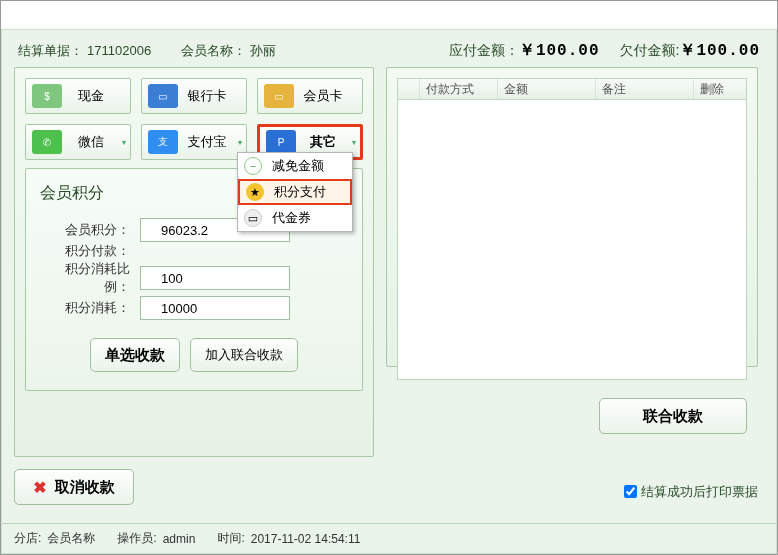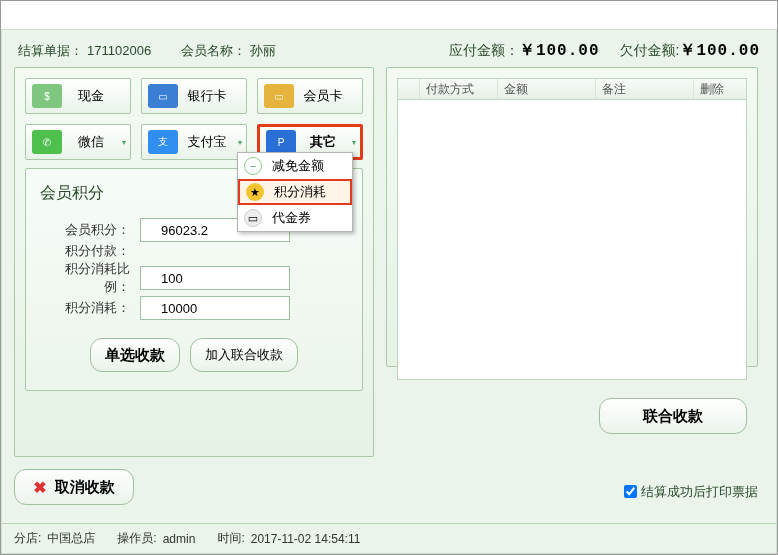--- a/index.html
+++ b/index.html
@@ -29,21 +29,21 @@
   .pay-btn .icon-slot { width:30px; height:24px; margin-left:6px; border-radius:3px; display:flex; align-items:center; justify-content:center; font-size:10px; color:#fff; flex-shrink:0; }
   .pay-btn .lbl { flex:1; text-align:center; font-size:13px; padding-right:10px; }
   .pay-btn .chev { position:absolute; right:4px; top:50%; transform:translateY(-50%); font-size:8px; color:#4a6; }
   .pay-btn.highlight { border:3px solid #e33b1a; }
   .points-group { border:1px solid #a8c8a8; border-radius:2px; padding:14px 14px 18px 14px; background:linear-gradient(#f6fcf6,#ecf5ec); }
   .pg-title { font-size:16px; color:#2a4a2a; margin-bottom:14px; }
   .field-row { display:flex; align-items:center; margin-bottom:0; }
   .field-row label { width:90px; text-align:right; font-size:13px; color:#333; margin-right:10px; }
   .field-row input { width:150px; height:24px; border:1px solid #9fbf9f; padding:0 20px; font-size:13px; background:#fff; }
   .action-row { display:flex; gap:10px; justify-content:center; margin-top:18px; }
-  .btn { height:34px; border:1px solid #a0c0a0; background:linear-gradient(#fefffe,#eaf3ea); border-radius:12px; cursor:pointer; display:flex; align-items:center; justify-content:center; padding:0 14px; font-size:13px; }
+  .btn { height:34px; border:1px solid #a0c0a0; background:linear-gradient(#fefffe,#eaf3ea); border-radius:5px; cursor:pointer; display:flex; align-items:center; justify-content:center; padding:0 14px; font-size:13px; }
   .btn.big { font-weight:bold; font-size:15px; }
   .table-head { display:flex; height:22px; background:linear-gradient(#f7fbf7,#e6efe6); border:1px solid #c0d6c0; font-size:12px; color:#555; }
   .th { border-right:1px solid #d9e6d9; padding:2px 6px; display:flex; align-items:center; }
   .table-body { height:280px; background:#fff; border:1px solid #c0d6c0; border-top:none; }
   .combine-btn { width:148px; height:36px; margin:18px 0 0 auto; }
   .cancel-btn { position:absolute; left:12px; bottom:48px; width:120px; height:36px; }
   .cancel-btn .x-icon { color:#d33; font-weight:bold; margin-right:8px; font-size:16px; }
   .print-check { position:absolute; right:18px; bottom:52px; font-size:13px; color:#2a4a2a; display:flex; align-items:center; }
   .print-check input { margin-right:4px; }
   .statusbar { position:absolute; left:0; right:0; bottom:0; height:30px; border-top:1px solid #b8d2b8; display:flex; align-items:center; padding:0 12px; font-size:12px; color:#333; background:#eaf4ea; }
@@ -163,41 +163,41 @@
       </div>
     </div>
 
     <div class="dropdown">
       <div class="item">
         <div class="di-icon ic-reduce">−</div>
         <span>减免金额</span>
       </div>
       <div class="item highlight">
         <div class="di-icon ic-points">★</div>
-        <span>积分消耗</span>
+        <span>积分支付</span>
       </div>
       <div class="item">
         <div class="di-icon ic-voucher">▭</div>
         <span>代金券</span>
       </div>
     </div>
 
     <div class="btn big cancel-btn">
       <span class="x-icon">✖</span>
       <span>取消收款</span>
     </div>
 
     <label class="print-check">
       <input type="checkbox" checked="" style="">
       <span>结算成功后打印票据</span>
     </label>
 
     <div class="statusbar">
       <span>分店:</span>
-      <span>中国总店</span>
+      <span>会员名称</span>
       <span style="width:10px"></span>
       <span>操作员:</span>
       <span>admin</span>
       <span style="width:10px"></span>
       <span>时间:</span>
       <span>2017-11-02 14:54:11</span>
     </div>
   </div>
 </div>
 

